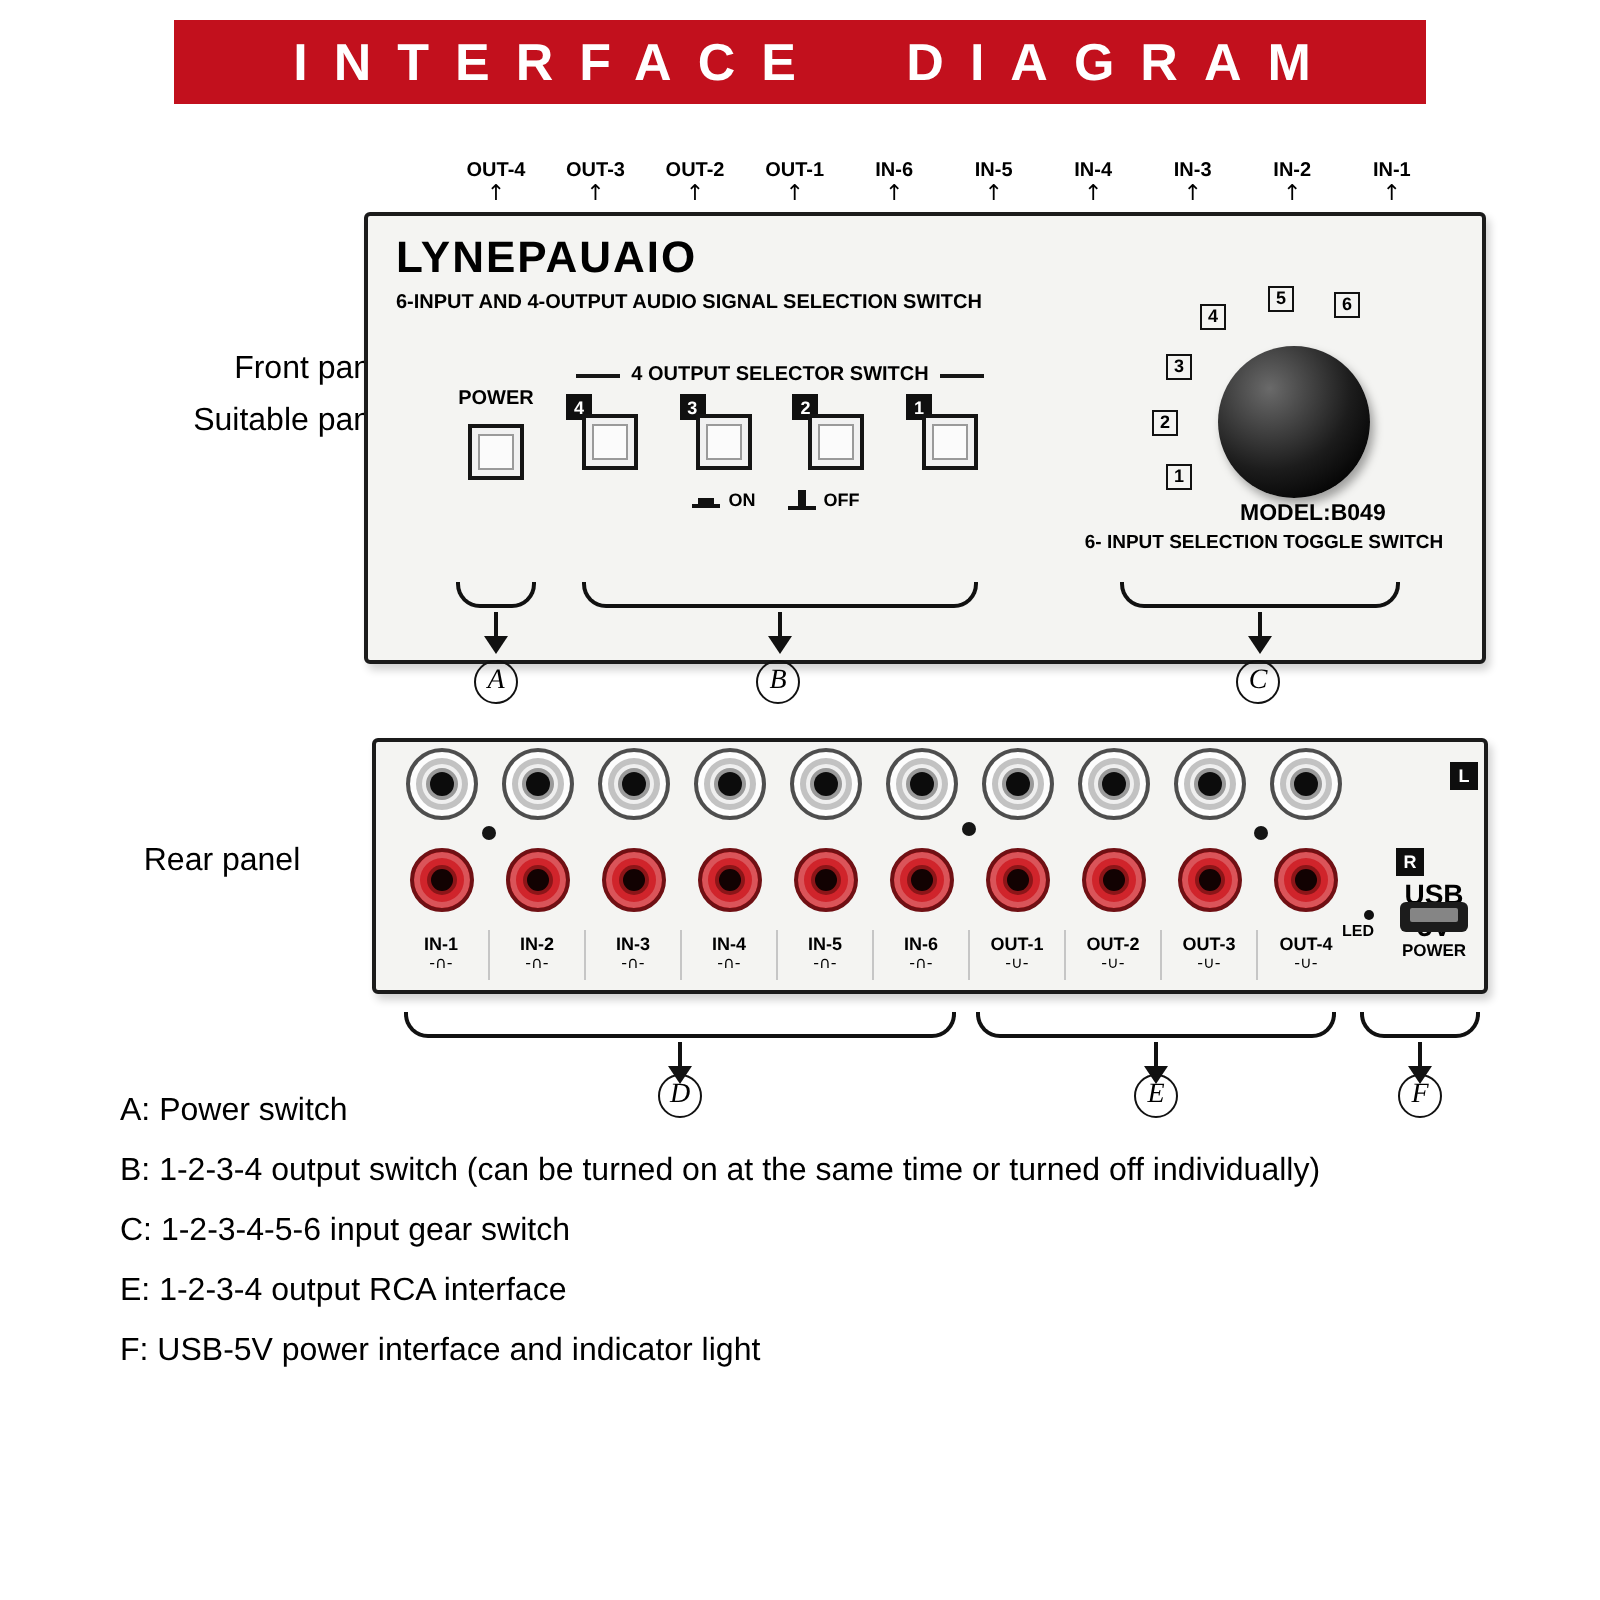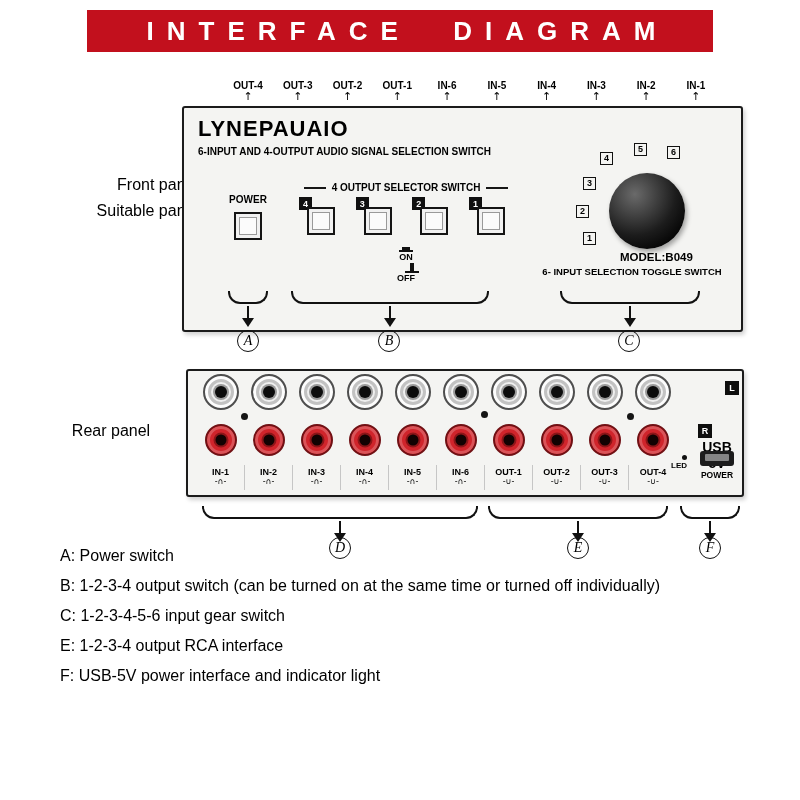--- a/index.html
+++ b/index.html
@@ -38,30 +38,30 @@
   .logo { position:absolute; left:14px; top:8px; font-size:22px; font-weight:bold; letter-spacing:1px; }
   .subtitle { position:absolute; left:14px; top:38px; font-size:10px; font-weight:bold; white-space:nowrap; }
   .small-label { font-size:10px; font-weight:bold; }
 
   .power-block { position:absolute; left:34px; top:86px; width:60px; text-align:center; }
   .pushbtn { width:28px; height:28px; border:2px solid #141414; background:#f1f1f1;
     position:relative; box-sizing:border-box; }
   .pushbtn::after { content:""; position:absolute; inset:3px; border:1px solid #9a9a9a; background:#fbfbfb; }
   .power-block .pushbtn { margin:7px auto 0; }
 
-  .selector-block { position:absolute; left:104px; top:74px; width:204px;margin-left:16px; }
+  .selector-block { position:absolute; left:104px; top:74px; width:204px; }
   .sel-title-row { display:flex; align-items:center; gap:6px; }
   .sel-title-row .small-label { white-space:nowrap; }
   .hline { flex:1; height:2px; background:#161616; }
   .sel-buttons { margin-top:14px; display:flex; justify-content:space-between; padding:0 3px; }
   .selbtn { position:relative; }
   .badge { position:absolute; left:-8px; top:-10px; width:13px; height:13px; background:#101010;
     color:#fff; font-size:9px; font-weight:bold; display:flex; align-items:center; justify-content:center; }
   .state-row { margin-top:9px; display:flex; justify-content:center; align-items:center;
-    font-size:9px; font-weight:bold;flex-direction:column; }
+    font-size:9px; font-weight:bold; }
   .state-row .txt { margin:0 4px; }
   .sym-on, .sym-off { position:relative; width:14px; display:inline-block; }
   .sym-on { height:8px; } .sym-off { height:11px; margin-left:12px; }
   .sym-on::before, .sym-off::before { content:""; position:absolute; left:0; bottom:0;
     width:14px; height:2px; background:#111; }
   .sym-on::after { content:""; position:absolute; left:3px; bottom:2px; width:8px; height:3px; background:#111; }
   .sym-off::after { content:""; position:absolute; left:5px; bottom:2px; width:4px; height:8px; background:#111; }
 
   .knob { position:absolute; left:425px; top:65px; width:76px; height:76px; border-radius:50%;
     background:radial-gradient(circle at 34% 28%, #6a6a6a, #1c1c1c 55%, #000 85%);

